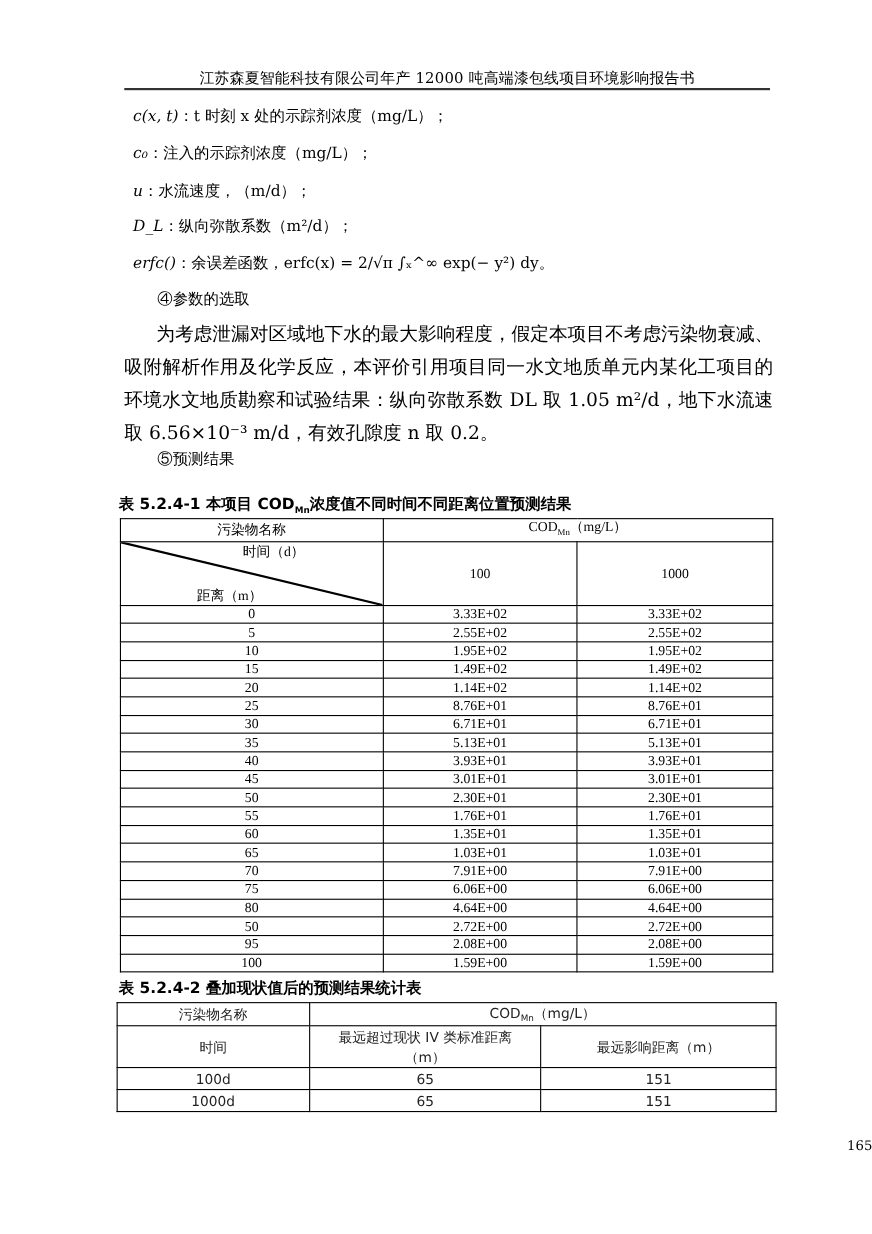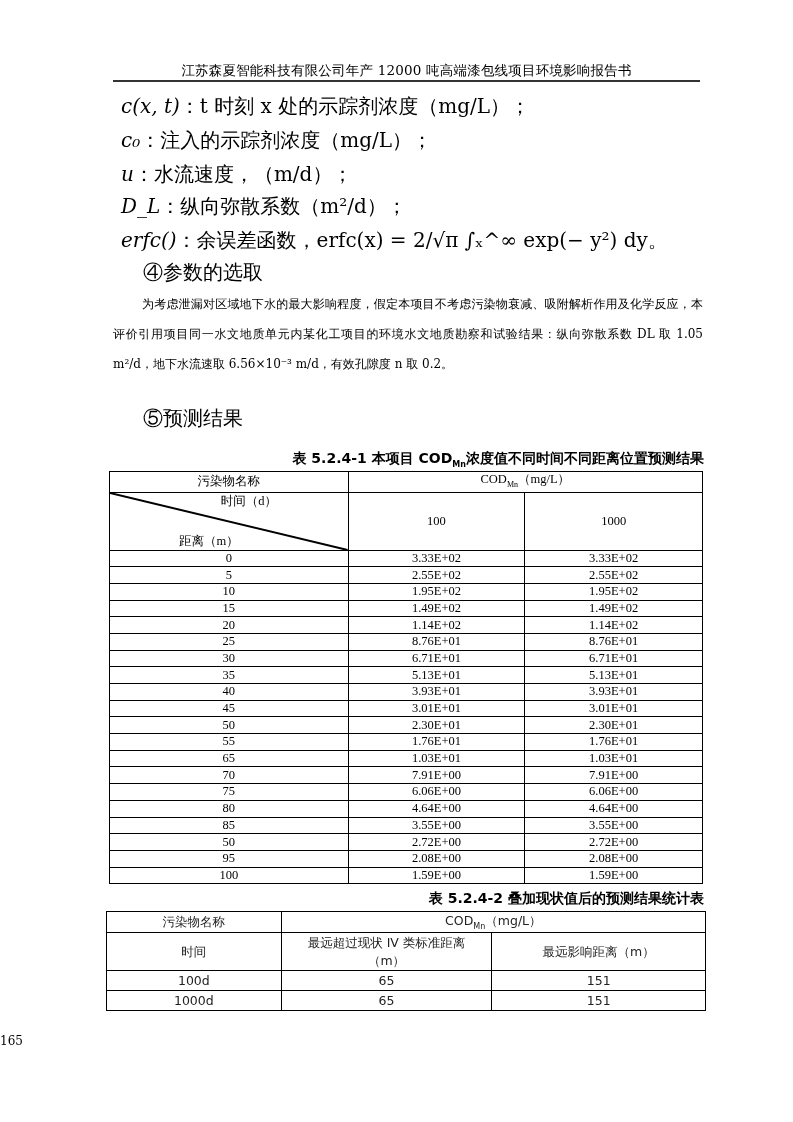--- a/index.html
+++ b/index.html
@@ -1,41 +1,41 @@
 <!DOCTYPE html>
 <html><head>
 <meta charset="utf-8">
 <style>
   html, body { margin: 0; padding: 0; background: #ffffff; }
   body { width: 793px; height: 1122px; position: relative; overflow: hidden;
          font-family: "DejaVu Serif", "Liberation Serif", serif; color: #000; }
   .header-title { position: absolute; top: 62px; left: 113px; width: 587px; text-align: center;
                   font-size: 13.5px; letter-spacing: 0.2px; white-space: nowrap; }
   .header-rule { position: absolute; top: 80px; left: 113px; width: 587px; height: 2px; background: #333; }
-  .line { position: absolute; left: 121px; font-size: 20px; white-space: nowrap; line-height: 20px; }
+  .line { position: absolute; left: 121px; font-size: 14px; white-space: nowrap; line-height: 20px; }
   .mathvar { font-family: "DejaVu Serif", "Liberation Serif", serif; font-style: italic; }
-  .para { position: absolute; left: 113px; width: 590px; font-size: 12px; line-height: 30px; text-indent: 29px; text-align: justify; }
-  .caption { position: absolute; left: 108px; width: 596px; text-align: right; font-weight: bold;
+  .para { position: absolute; left: 113px; width: 590px; font-size: 17px; line-height: 30px; text-indent: 29px; text-align: justify; }
+  .caption { position: absolute; left: 108px; width: 596px; text-align: left; font-weight: bold;
              font-size: 14px; font-family: "DejaVu Sans", "Liberation Sans", sans-serif; white-space: nowrap; }
   table { border-collapse: collapse; position: absolute; border-radius: 12px; }
   td { border: 1px solid #000; text-align: center; padding: 0; font-size: 12.5px; }
   .t1 { left: 109px; top: 471px; width: 594px; font-family: "Liberation Serif", serif; }
   .t1 td { height: 15.7px; line-height: 15px; }
   .t1 .hdr1 td { height: 17px; }
   .t1 .hdr2 td { height: 37px; }
   .diag { position: relative; }
   .diag svg { position: absolute; left: 0; top: 0; width: 100%; height: 100%; }
   .diag .d-top { display: block; line-height: 17px; padding-left: 40px; }
   .diag .d-bot { display: block; line-height: 17px; padding-right: 40px; margin-top: 23px; }
   .t2 { left: 106px; top: 911px; width: 600px; font-family: "DejaVu Sans", "Liberation Sans", sans-serif; }
   .t2 td { font-size: 12.5px; color: #222; }
   .t2 .r1 td { height: 20px; }
   .t2 .r2 td { height: 37px; line-height: 18px; }
   .t2 .r3 td { height: 19px; }
-  .page-num { position: absolute; top: 1034px; left: 0; width: 793px; text-align: left; font-size: 12px; }
+  .page-num { position: absolute; top: 1034px; left: 0; width: 793px; text-align: right; font-size: 12px; }
   sub.small { font-size: 8px; }
 </style>
 </head>
 <body>
 
 <div class="header-title">江苏森夏智能科技有限公司年产 12000 吨高端漆包线项目环境影响报告书</div>
 <div class="header-rule"></div>
 
 <div class="line" style="top:96px">
   <span class="mathvar">c(x, t)</span><span>：t 时刻 x 处的示踪剂浓度（mg/L）；</span>
@@ -138,43 +138,43 @@
         <td>50</td>
         <td>2.30E+01</td>
         <td>2.30E+01</td>
       </tr>
       <tr>
         <td>55</td>
         <td>1.76E+01</td>
         <td>1.76E+01</td>
       </tr>
       <tr>
+        <td>60</td>
+        <td>1.35E+01</td>
+        <td>1.35E+01</td>
+      </tr>
+      <tr>
         <td>65</td>
         <td>1.03E+01</td>
         <td>1.03E+01</td>
       </tr>
       <tr>
         <td>70</td>
         <td>7.91E+00</td>
         <td>7.91E+00</td>
       </tr>
       <tr>
         <td>75</td>
         <td>6.06E+00</td>
         <td>6.06E+00</td>
       </tr>
       <tr>
         <td>80</td>
         <td>4.64E+00</td>
         <td>4.64E+00</td>
-      </tr>
-      <tr>
-        <td>85</td>
-        <td>3.55E+00</td>
-        <td>3.55E+00</td>
       </tr>
       <tr>
         <td>50</td>
         <td>2.72E+00</td>
         <td>2.72E+00</td>
       </tr>
       <tr>
         <td>95</td>
         <td>2.08E+00</td>
         <td>2.08E+00</td>

